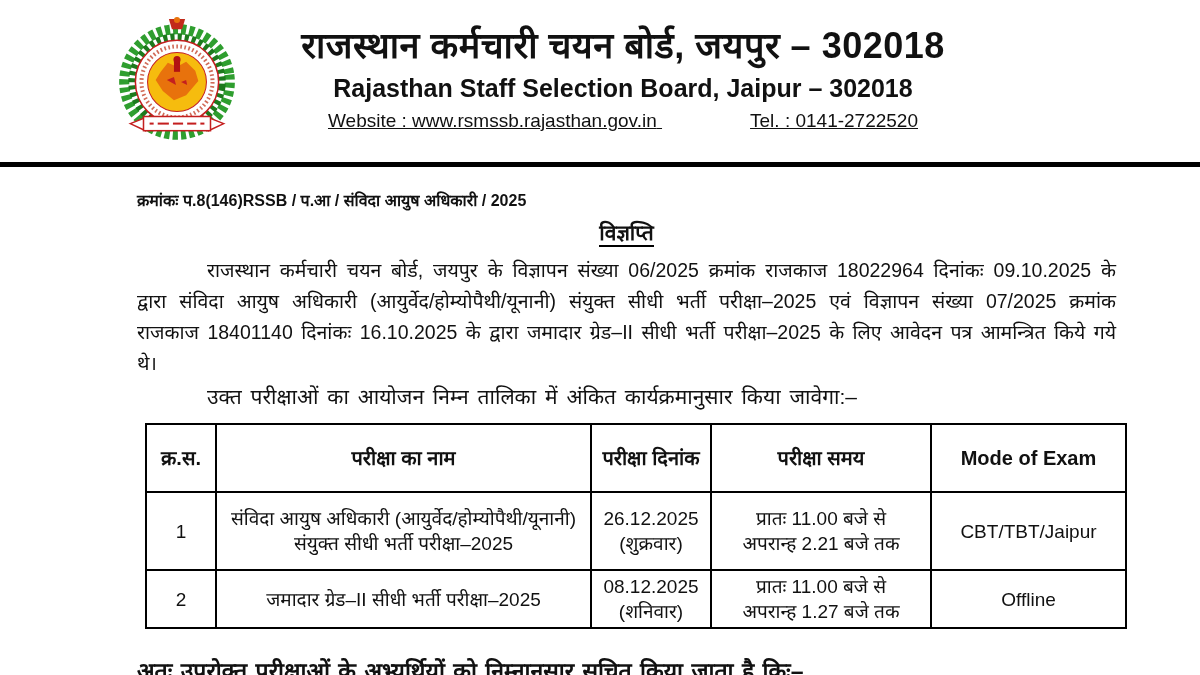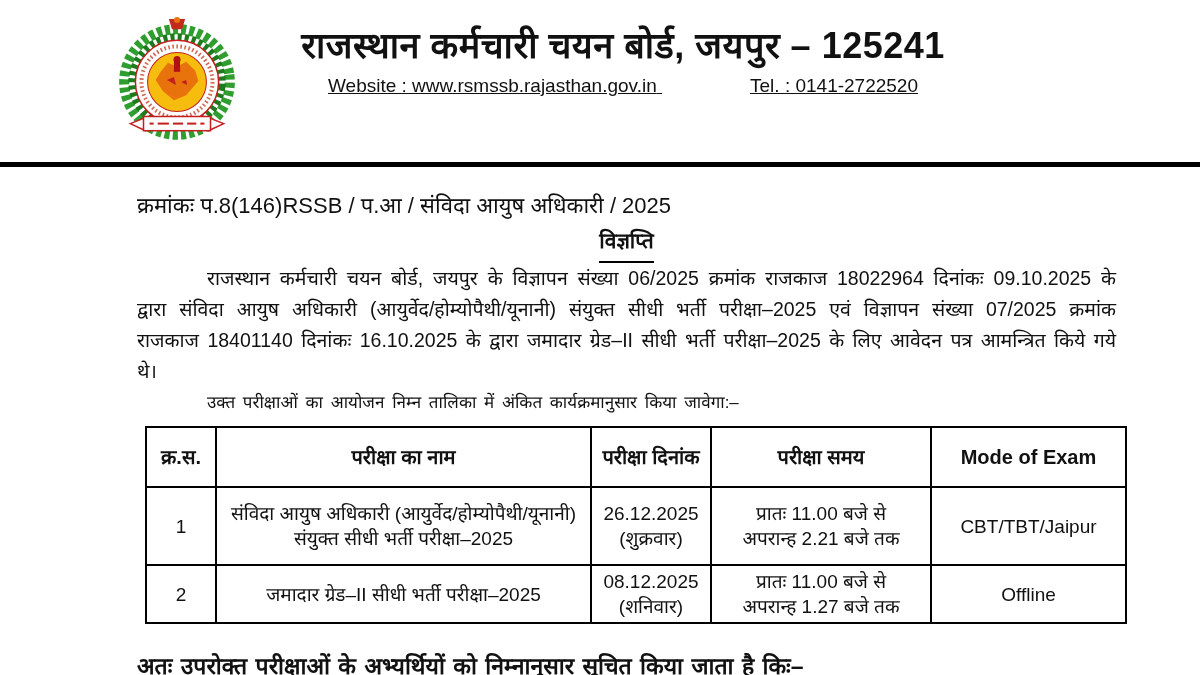--- a/index.html
+++ b/index.html
@@ -15,40 +15,40 @@
   .title-hi { font-size:36px; font-weight:bold; letter-spacing:0.5px; line-height:44px; }
   .title-en { font-size:25px; font-weight:bold; margin-top:6px; }
   .contact-row { margin-top:7px; font-size:19px;text-decoration:underline; }
   .contact-row .tel { margin-left:88px; }
 
   .rule { position:absolute; left:0; top:162px; width:1200px; height:5px; background:#000; }
 
   
   .content { position:absolute; left:0; top:167px; width:1200px; padding:0 84px 0 137px; }
 
-  .meta-row { display:flex; margin-top:22px; font-size:22px; }
+  .meta-row { display:flex; margin-top:22px; font-size:16px;font-weight:bold; }
   .meta-row .meta-date { margin-right:72px; }
 
   .notice-heading { text-align:center; margin-top:7px; font-size:21px; font-weight:bold; }
-  .notice-heading span { border-bottom:2.5px solid #000; padding-bottom:9px; }
+  .notice-heading span { border-bottom:2.5px solid #000; padding-bottom:1px; }
 
   .para1 { margin-top:9px; font-size:19.5px; line-height:31px; text-align:justify; text-indent:70px; word-spacing:3px; }
-  .para2 { margin-top:3px; padding-left:70px; font-size:17px; word-spacing:3px; }
+  .para2 { margin-top:3px; padding-left:70px; font-size:21px; word-spacing:3px; }
 
   
   table.exam { border-collapse:collapse; margin-top:13px; margin-left:8px; width:980px; table-layout:fixed; }
   table.exam th, table.exam td { border:2px solid #000; text-align:center; vertical-align:middle; padding:3px 6px; }
   table.exam th { font-weight:bold; font-size:20px; line-height:25px; }
   table.exam td { font-size:19px; line-height:25px; }
   .col-sno  { width:70px; }
   .col-name { width:375px; }
   .col-date { width:120px; }
   .col-time { width:220px; }
   .col-mode { width:195px; }
-  tr.hdr    { height:60px; }
+  tr.hdr    { height:68px; }
   tr.row1   { height:78px; }
   tr.row2   { height:56px; }
   td.name-cell { text-align:left; padding-left:12px; line-height:26px; }
   td.mode-cell { font-size:20px; }
 
   
   .footer-intro { margin-top:25px; font-size:23px; font-weight:bold; word-spacing:2px; }
 </style>
 </head>
 <body>
@@ -83,21 +83,22 @@
         <g stroke="#c41f1f" stroke-width="2">
           <line x1="39" y1="105" x2="43" y2="105"></line>
           <line x1="47" y1="105" x2="58" y2="105"></line>
           <line x1="62" y1="105" x2="72" y2="105"></line>
           <line x1="76" y1="105" x2="85" y2="105"></line>
           <line x1="89" y1="105" x2="93" y2="105"></line>
         </g>
       </svg>
     </div>
     <div class="header-text">
-      <div class="title-hi">राजस्थान कर्मचारी चयन बोर्ड, जयपुर – 125241</div>
+      <div class="title-hi">राजस्थान कर्मचारी चयन बोर्ड, जयपुर – 302018</div>
+      <div class="title-en">Rajasthan Staff Selection Board, Jaipur – 302018</div>
       <div class="contact-row">
         <span class="web">Website : www.rsmssb.rajasthan.gov.in</span>
         <span class="tel">Tel. : 0141-2722520</span>
       </div>
     </div>
   </div>
 
   <div class="rule"></div>
 
   <div class="content">

